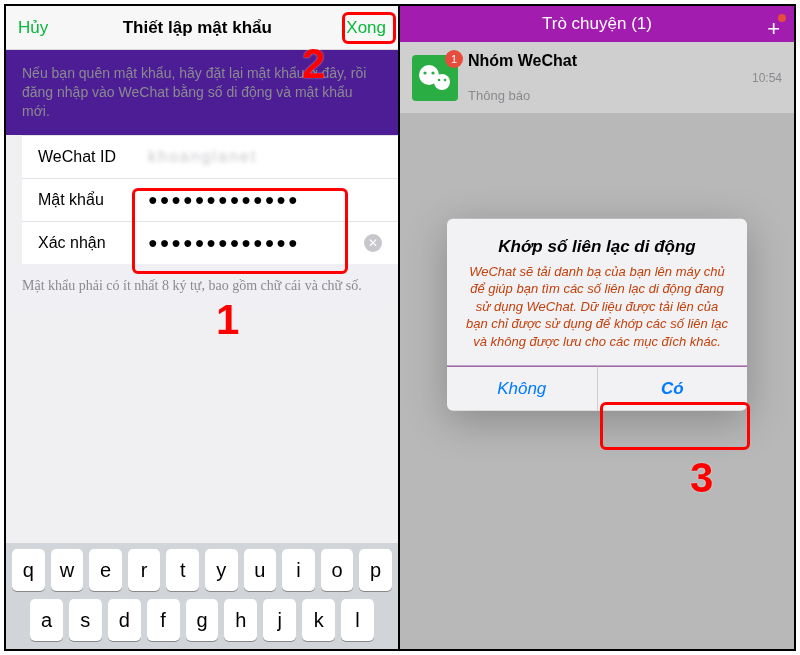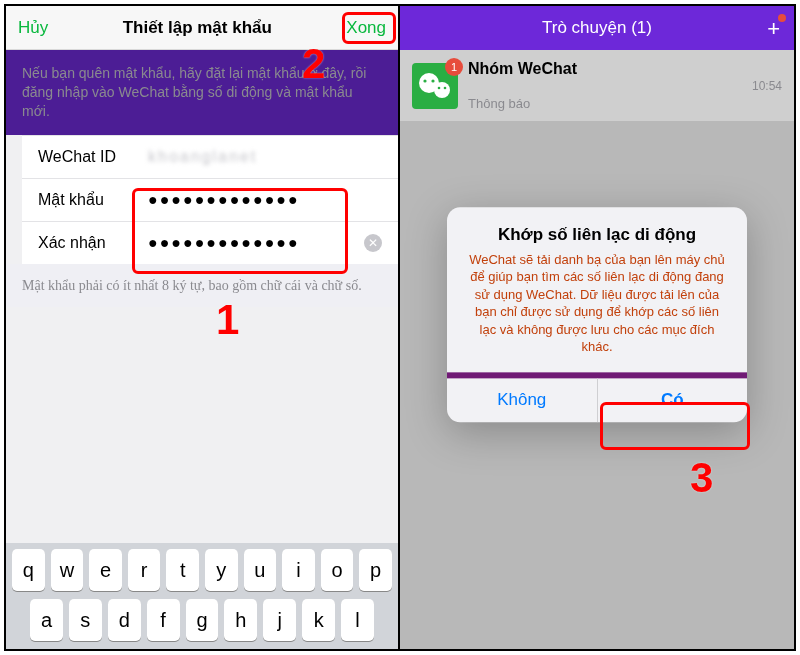--- a/index.html
+++ b/index.html
@@ -63,21 +63,21 @@
     width: 33px; height: 42px;
     display: flex; align-items: center; justify-content: center;
     font-size: 20px; color: #000;
     box-shadow: 0 1px 0 #888;
     cursor: pointer;
   }
   .krow.r2 { padding: 0 18px; }
 
   
   .rnav {
-    height: 44px; background: #6d28d9; color: #fff;
+    height: 36px; background: #a21caf; color: #fff;
     display: flex; align-items: center; justify-content: center;
     position: relative; font-size: 17px;
   }
   .rnav .plus {
     position: absolute; right: 14px; top: 10px; font-size: 22px; color: #fff;
     cursor: pointer;
   }
   .rnav .plus::after {
     content: ""; position: absolute; top: -2px; right: -6px;
     width: 8px; height: 8px; background: #e74c3c; border-radius: 50%;
@@ -97,34 +97,35 @@
     border-radius: 50%; font-size: 11px; display: flex;
     align-items: center; justify-content: center;
   }
   .chatinfo .name { color: #000; font-size: 16px; font-weight: bold; }
   .chatinfo .sub { color: #8a8a8f; font-size: 13px; margin-top: 18px; }
   .chattime { margin-left: auto; color: #8a8a8f; font-size: 12px; }
 
   
   .alert {
     position: absolute; left: 50%; top: 48%; transform: translate(-50%, -50%);
-    width: 300px; background: #f2f2f5; border-radius: 13px;
+    width: 300px; background: #f2f2f5; border-radius: 6px;
     overflow: hidden;
     box-shadow: 0 10px 40px rgba(0,0,0,0.25);
+    font-style: italic;
   }
   .alert .atitle {
     text-align: center; font-weight: 600; font-size: 17px;
     padding: 18px 18px 6px 18px; color: #000;
   }
   .alert .amsg {
     text-align: center; font-size: 13px; color: #c2410c;
     padding: 0 18px 16px 18px; line-height: 1.35;
   }
   .alert .abuttons {
-    display: flex; border-top: 6px solid #701a75;
+    display: flex; border-top: 1px solid #701a75;
   }
   .alert .abtn {
     flex: 1; text-align: center; padding: 12px 0;
     font-size: 17px; color: #007aff; cursor: pointer;
   }
   .alert .abtn + .abtn { border-left: 1px solid #cfcfd2; font-weight: 600; }
 
   
   .anno-box {
     position: absolute; border: 3px solid #ff0000; border-radius: 6px;

